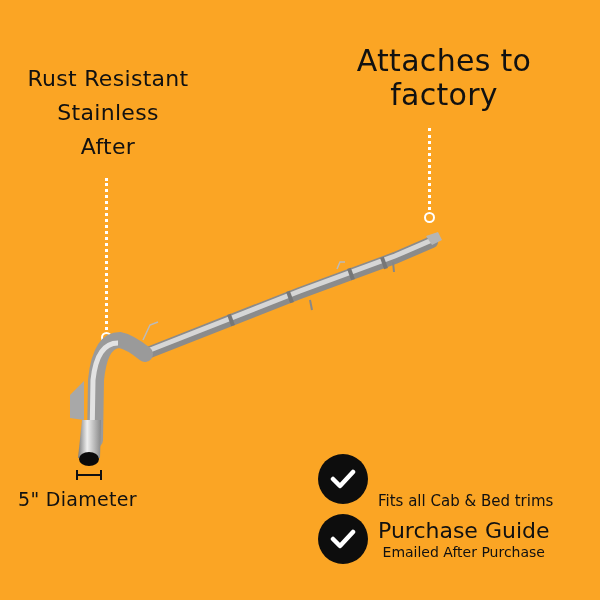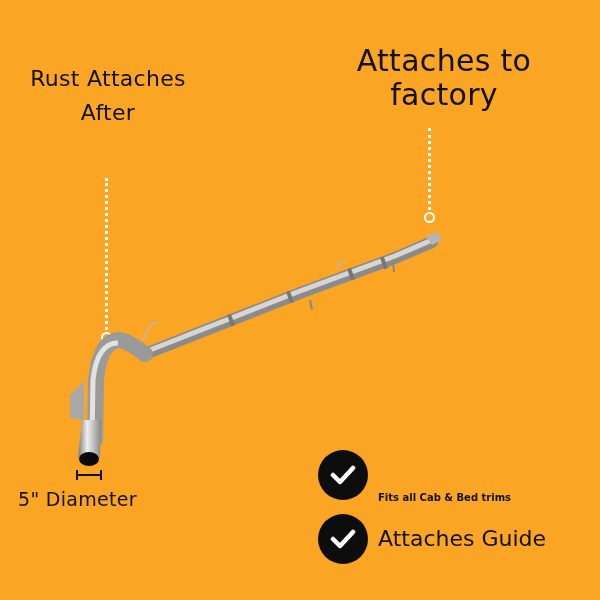--- a/index.html
+++ b/index.html
@@ -30,33 +30,34 @@
     box-sizing: content-box;
   }
   svg.pipe { position: absolute; left: 0; top: 0; }
   .check-row { position: absolute; display: flex; align-items: center; }
   .check-circle {
     width: 50px; height: 50px; border-radius: 50%;
     background: #0d0d0d; display: flex; align-items: center; justify-content: center;
   }
   .check-text { margin-left: 10px; }
   #row1 { left: 318px; top: 447px; }
-  #row1 .check-text { font-size: 10px; font-weight: 700; margin-top: 45px; }
+  #row1 .check-text { font-size: 15px; font-weight: 400; margin-top: 45px; }
   #row2 { left: 318px; top: 514px; }
   #row2 .title { font-size: 22px; font-weight: 500; text-align: center; line-height: 26px; }
   #row2 .sub { font-size: 14px; font-weight: 500; text-align: center; }
   .diam-bar { position:absolute; left:76px; top:474px; width:26px; height:2px; background:#111; }
   .diam-bar:before, .diam-bar:after { content:""; position:absolute; top:-4px; width:2px; height:10px; background:#111; }
   .diam-bar:before { left:0; } .diam-bar:after { right:0; }
 </style>
 </head>
 <body>
 
 <div class="label" id="lbl-rust">
-  <div>Rust Attaches</div>
+  <div>Rust Resistant</div>
+  <div>Stainless</div>
   <div>After</div>
 </div>
 
 <div class="label" id="lbl-attach">
   <div>Attaches to factory</div>
 </div>
 
 <div class="dots" style="left:105px; top:178px; height:152px;"></div>
 <div class="ring" style="left:101px; top:332px;"></div>
 <div class="dots" style="left:428px; top:128px; height:82px;"></div>
@@ -113,15 +114,16 @@
   <div class="check-text">Fits all Cab &amp; Bed trims</div>
 </div>
 
 <div class="check-row" id="row2">
   <div class="check-circle">
     <svg width="26" height="22" viewBox="0 0 26 22">
         <path d="M3 11 L10 18 L23 4" stroke="#fff" stroke-width="4.5" fill="none" stroke-linecap="round" stroke-linejoin="round"></path>
       </svg>
   </div>
   <div class="check-text">
-    <div class="title">Attaches Guide</div>
+    <div class="title">Purchase Guide</div>
+    <div class="sub">Emailed After Purchase</div>
   </div>
 </div>
 
 </body></html>

